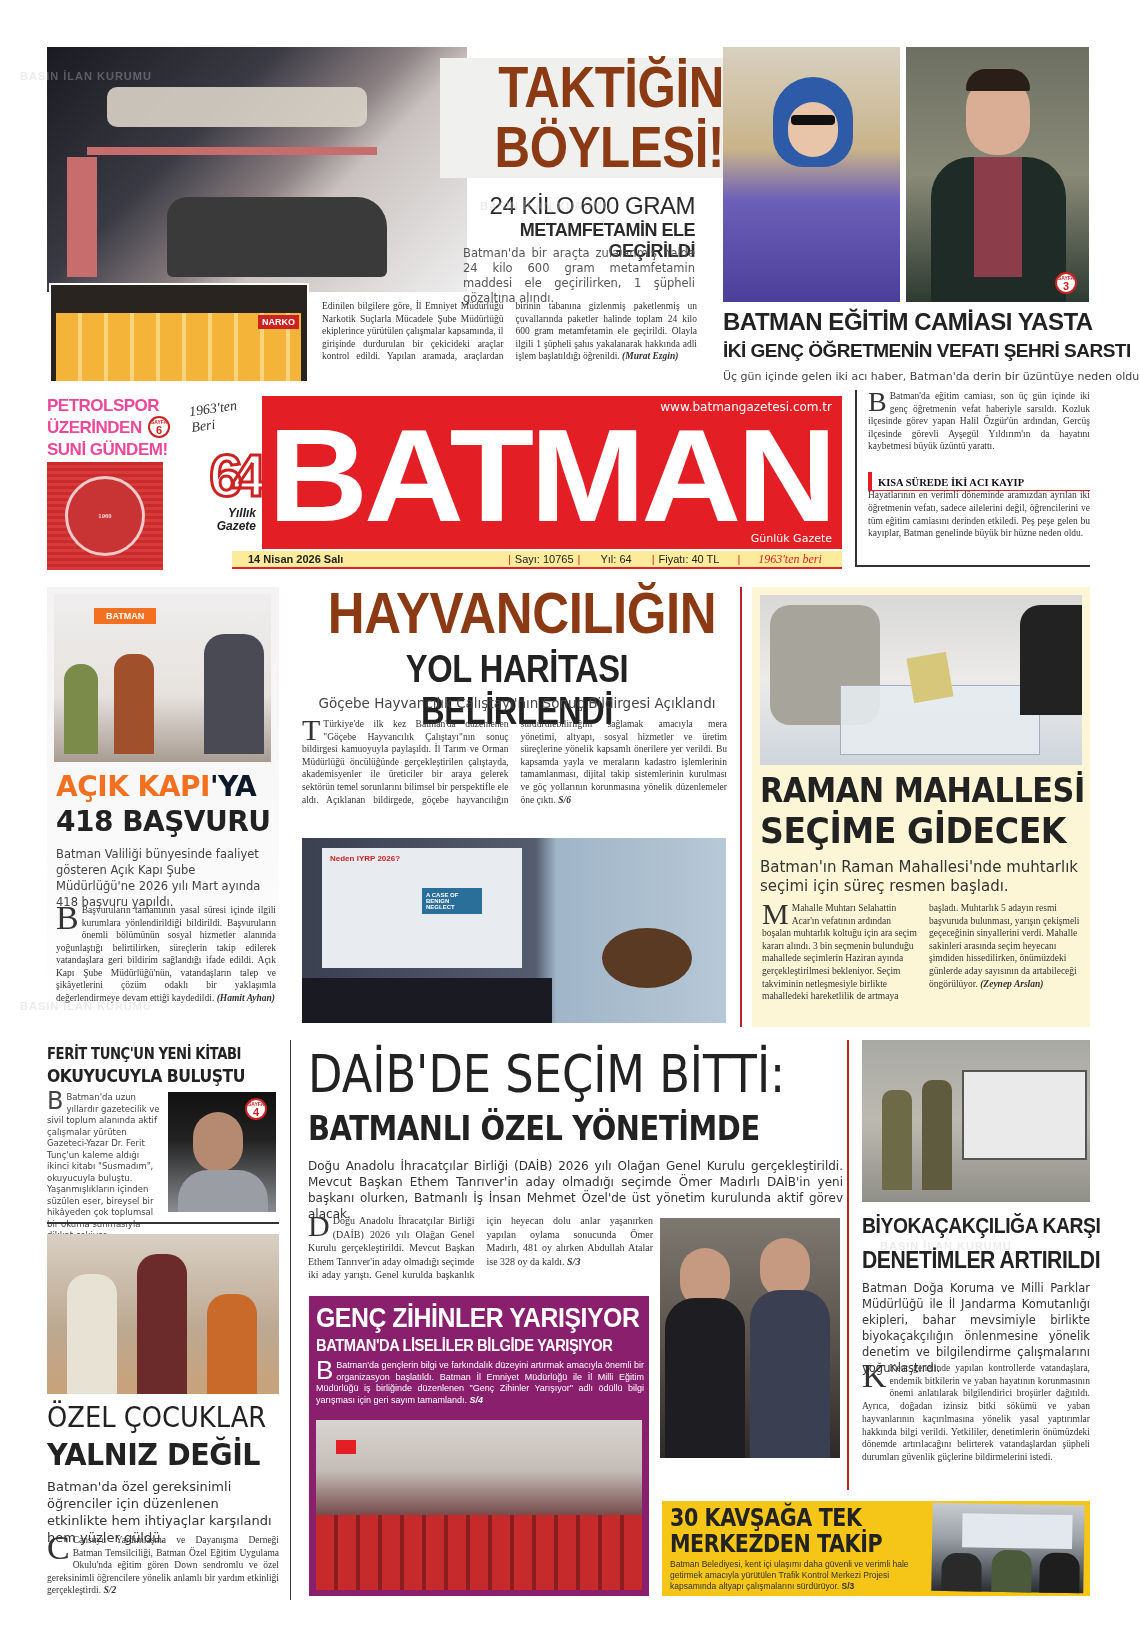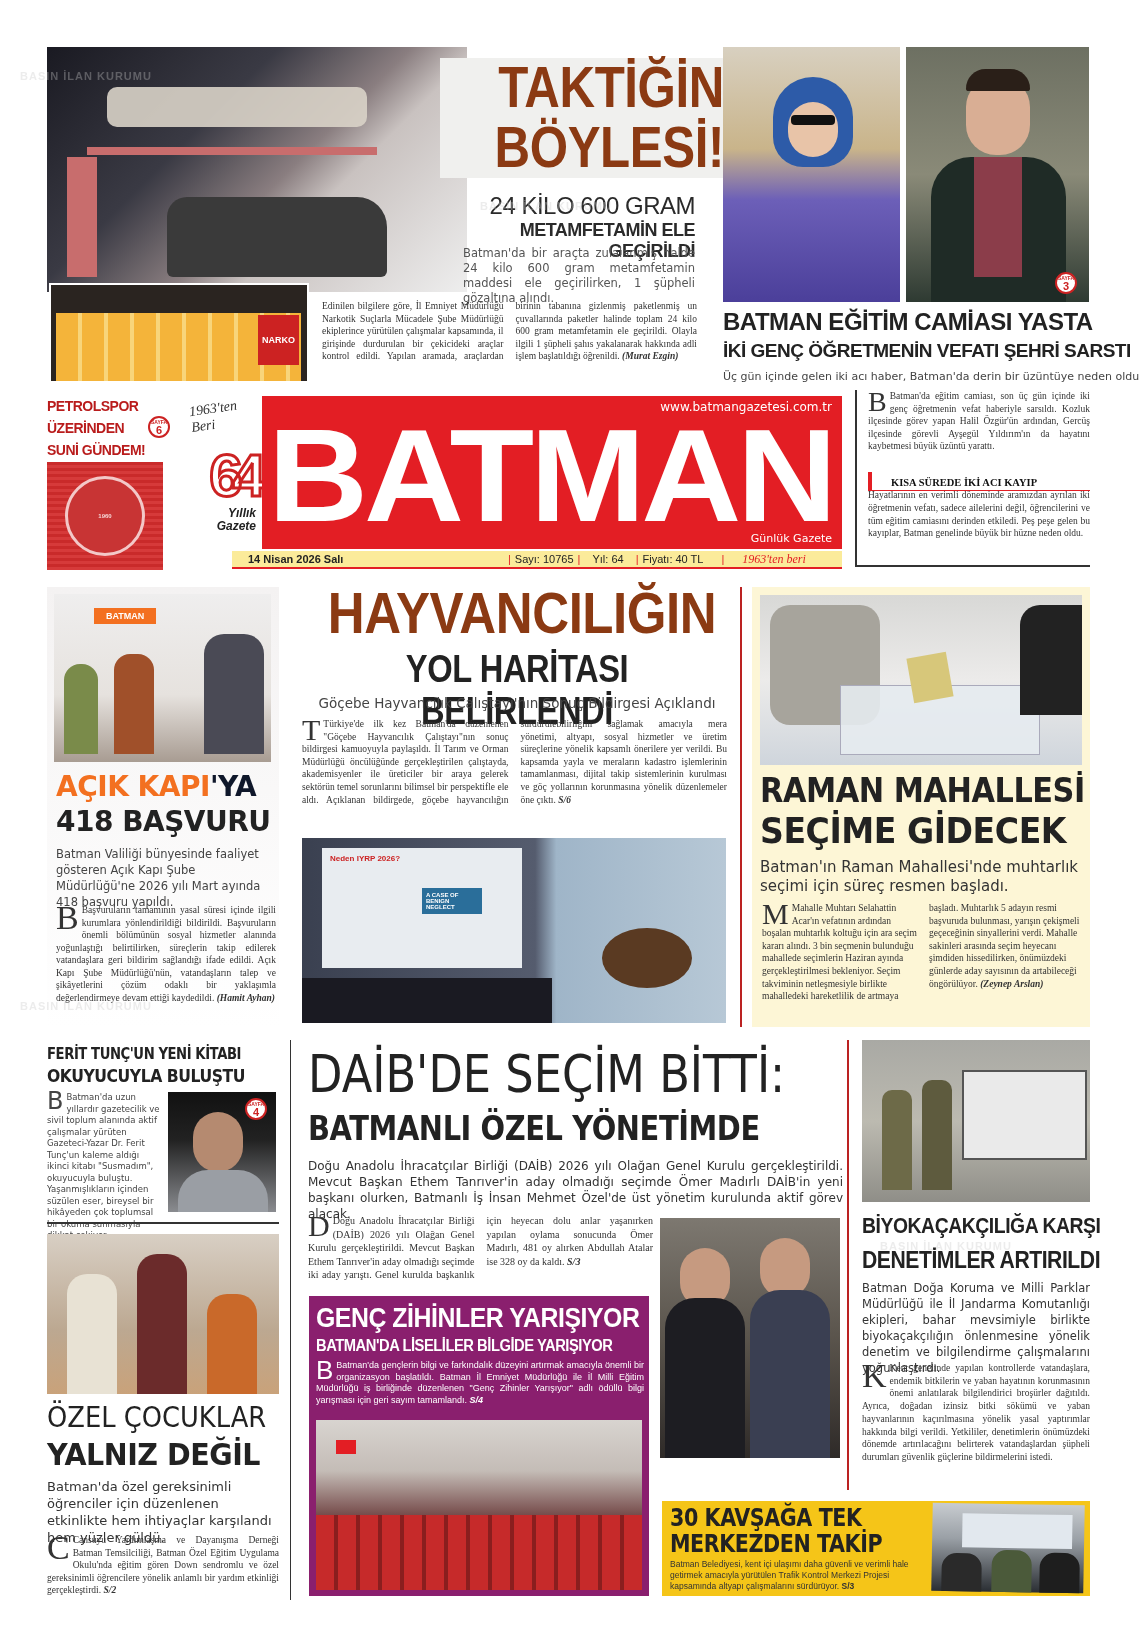--- a/index.html
+++ b/index.html
@@ -21,21 +21,21 @@
 <body>
 
 <div class="photo" style="left:47px;top:47px;width:420px;height:245px;background:linear-gradient(135deg,#1a1a22 0%,#3a3a44 35%,#8a7e80 55%,#c9c2c0 65%,#eee 100%)">
   <div style="position:absolute;left:60px;top:40px;width:260px;height:40px;background:#d9d3c8;border-radius:10px;opacity:.9"></div>
   <div style="position:absolute;left:40px;top:100px;width:290px;height:8px;background:#c86d6d"></div>
   <div style="position:absolute;left:120px;top:150px;width:220px;height:80px;background:#3a3a3a;border-radius:20px 30px 6px 6px"></div>
   <div style="position:absolute;left:20px;top:110px;width:30px;height:120px;background:#c86d6d"></div>
 </div>
 <div class="photo" style="left:49px;top:283px;width:260px;height:100px;background:#2a2420;border:2px solid #fff">
   <div style="position:absolute;left:5px;top:28px;width:245px;height:68px;background:repeating-linear-gradient(90deg,#f4b43a 0 22px,#f8d57a 22px 26px);"></div>
-  <div style="position:absolute;right:8px;top:30px;background:#c22;color:#fff;font:bold 9px 'Liberation Sans',sans-serif;padding:20px 4px">NARKO</div>
+  <div style="position:absolute;right:8px;top:30px;background:#c22;color:#fff;font:bold 9px 'Liberation Sans',sans-serif;padding:2px 4px">NARKO</div>
 </div>
 
 <div class="abs" style="left:440px;top:58px;width:284px;text-align:right;background:#f0f0ee">
   <div class="cond" style="font-size:58px;line-height:58px;color:#8b3a13;font-family:'Liberation Sans',sans-serif;transform:scaleX(.85);transform-origin:right">TAKTİĞİN</div>
   <div class="cond" style="font-size:58px;line-height:62px;color:#8b3a13;transform:scaleX(.85);transform-origin:right">BÖYLESİ!</div>
 </div>
 <div class="abs cond" style="left:460px;top:192px;width:235px;font-size:24px;color:#2a2a2a;text-align:right;font-weight:normal">24 KİLO 600 GRAM</div>
 <div class="abs cond" style="left:460px;top:220px;width:235px;font-size:18px;color:#2a2a2a;text-align:right">METAMFETAMİN ELE GEÇİRİLDİ</div>
 <div class="abs sans" style="left:463px;top:246px;width:232px;font-size:11.5px;line-height:15px;color:#555;text-align:justify">Batman'da bir araçta zulalanmış halde 24 kilo 600 gram metamfetamin maddesi ele geçirilirken, 1 şüpheli gözaltına alındı.</div>
 
@@ -62,26 +62,26 @@
 <div class="abs cond" style="left:723px;top:308px;width:370px;font-size:24px;color:#222;white-space:nowrap">BATMAN EĞİTİM CAMİASI YASTA</div>
 <div class="abs cond" style="left:723px;top:340px;width:370px;font-size:19px;color:#222;white-space:nowrap">İKİ GENÇ ÖĞRETMENİN VEFATI ŞEHRİ SARSTI</div>
 <div class="abs sans" style="left:723px;top:370px;width:370px;font-size:11px;color:#444;white-space:nowrap">Üç gün içinde gelen iki acı haber, Batman'da derin bir üzüntüye neden oldu.</div>
 
 <div class="vline" style="left:855px;top:390px;height:175px;background:#333"></div>
 <div class="hline" style="left:855px;top:565px;width:235px;height:2px;background:#333"></div>
 
 <div class="abs body-text" style="left:868px;top:390px;width:222px;font-size:9.5px;line-height:12.5px">
   <span class="dropcap" style="font-size:28px;line-height:24px">B</span><span>Batman'da eğitim camiası, son üç gün içinde iki genç öğretmenin vefat haberiyle sarsıldı. Kozluk ilçesinde görev yapan Halil Özgür'ün ardından, Gercüş ilçesinde görevli Ayşegül Yıldırım'ın da hayatını kaybetmesi büyük üzüntü yarattı.</span>
 </div>
-<div class="abs" style="left:868px;top:472px;width:222px;border-left:4px solid #e31e24;padding-left:19px;border-bottom:1px solid #e31e24">
+<div class="abs" style="left:868px;top:472px;width:222px;border-left:4px solid #e31e24;padding-left:6px;border-bottom:1px solid #e31e24">
   <span style="font:bold 10.5px 'Liberation Serif',serif;color:#111">KISA SÜREDE İKİ ACI KAYIP</span>
 </div>
 <div class="abs body-text" style="left:868px;top:489px;width:222px;font-size:9.5px;line-height:12.8px">Hayatlarının en verimli döneminde aramızdan ayrılan iki öğretmenin vefatı, sadece ailelerini değil, öğrencilerini ve tüm eğitim camiasını derinden etkiledi. Peş peşe gelen bu kayıplar, Batman genelinde büyük bir hüzne neden oldu.</div>
 
-<div class="abs cond" style="left:47px;top:395px;width:130px;color:#b91c1c;font-size:14px;line-height:22px">
+<div class="abs cond" style="left:47px;top:395px;width:130px;color:#ec4899;font-size:17px;line-height:22px">
   <div>PETROLSPOR</div>
   <div>ÜZERİNDEN</div>
   <div>SUNİ GÜNDEM!</div>
 </div>
 <div class="badge" style="left:148px;top:416px">
   <small>SAYFA</small><span>6</span>
 </div>
 <div class="photo" style="left:47px;top:462px;width:116px;height:108px;background:repeating-linear-gradient(0deg,#d63a3a 0 3px,#c92a2a 3px 6px)">
   <div style="position:absolute;left:18px;top:14px;width:80px;height:80px;border-radius:50%;border:3px solid #f3c8c8;background:#c83434;color:#f6d6d6;font:bold 6px 'Liberation Sans',sans-serif;text-align:center;padding-top:34px">
     <span>1960</span>
@@ -98,21 +98,21 @@
 <div class="abs" style="left:262px;top:396px;width:580px;height:153px;background:#e31e24">
   <div style="position:absolute;right:10px;top:4px;color:#fff;font:12px 'DejaVu Sans',sans-serif">www.batmangazetesi.com.tr</div>
   <div style="position:absolute;left:6px;top:10px;color:#fff;font:bold 132px 'Liberation Sans',sans-serif;line-height:140px;letter-spacing:-4px;transform:scaleX(1.05);transform-origin:left">BATMAN</div>
   <div style="position:absolute;right:10px;bottom:4px;color:#fff;font:11px 'DejaVu Sans',sans-serif">Günlük Gazete</div>
 </div>
 <div class="abs" style="left:232px;top:551px;width:610px;height:18px;background:#fbeb9a;border-bottom:2px solid #e31e24;font:11px 'Liberation Sans',sans-serif;color:#222;display:flex;align-items:center">
   <span style="font-weight:bold;margin-left:16px;width:260px">14 Nisan 2026 Salı</span>
   <span style="color:#e31e24">|</span>
     <span style="margin:0 4px">Sayı: 10765</span>
   <span style="color:#e31e24">|</span>
-    <span style="margin:0 12px">Yıl: 64</span>
+    <span style="margin:0 20px">Yıl: 64</span>
   <span style="color:#e31e24">|</span>
     <span style="margin:0 18px 0 4px">Fiyatı: 40 TL</span>
   <span style="color:#e31e24">|</span>
     <span style="margin-left:18px;font:italic 12px 'Liberation Serif',serif;color:#e31e24">1963'ten beri</span>
 </div>
 
 <div class="abs" style="left:47px;top:587px;width:232px;height:440px;background:linear-gradient(180deg,#f4f2f2,#fff)"></div>
 <div class="photo" style="left:54px;top:594px;width:217px;height:168px;background:linear-gradient(180deg,#efeeee 0%,#e6e2de 60%,#a89c92 100%)">
   <div style="position:absolute;left:40px;top:14px;background:#f37020;color:#fff;font:bold 9px 'Liberation Sans',sans-serif;padding:3px 12px">BATMAN</div>
   <div style="position:absolute;left:10px;top:70px;width:34px;height:90px;border-radius:16px 16px 0 0;background:#7a8b4a"></div>

